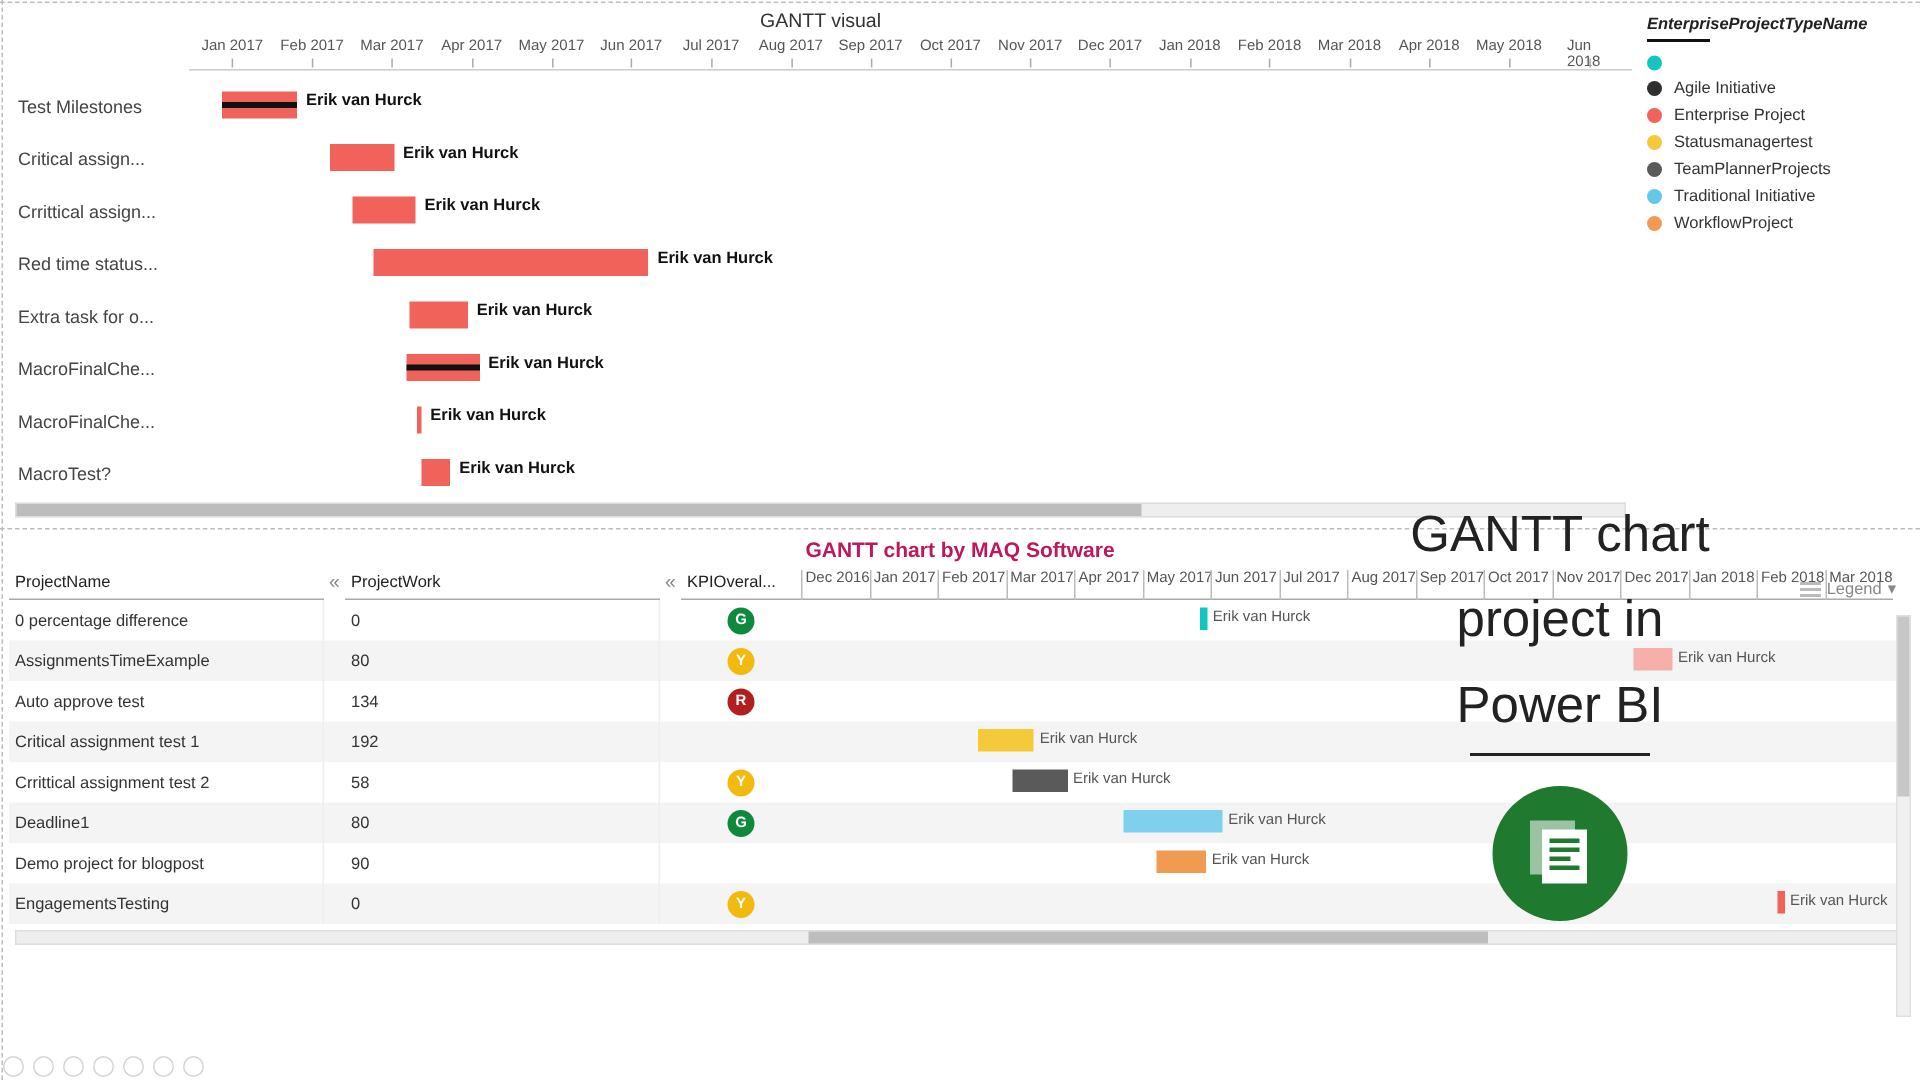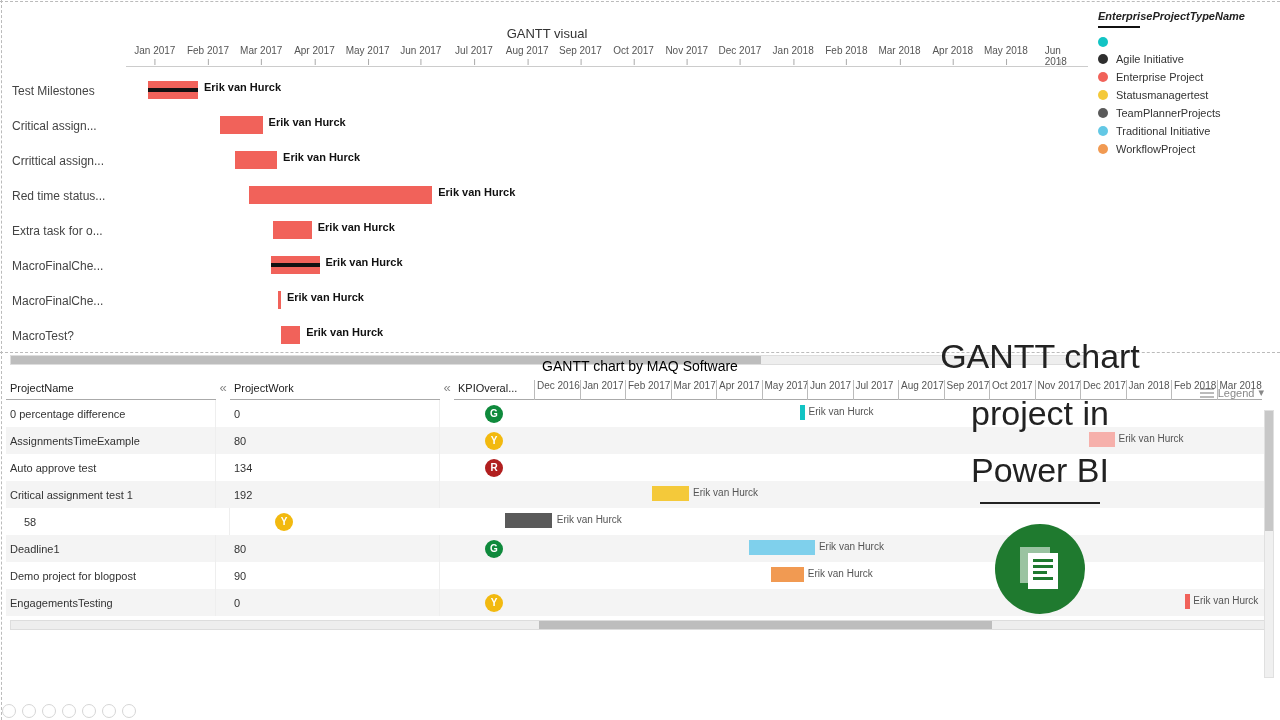--- a/index.html
+++ b/index.html
@@ -5,21 +5,21 @@
   * { box-sizing: border-box; }
   html, body { margin: 0; padding: 0; font-family: "Segoe UI", Arial, sans-serif; font-size: 12px; color: #222; }
   body { width: 1280px; height: 720px; background: #fff; position: relative; overflow: hidden; }
 
   .dash-border-l { position: absolute; left: 1px; top: 0; bottom: 0; border-left: 1px dashed #bbb; }
   .dash-border-t { position: absolute; left: 0; right: 0; top: 1px; border-top: 1px dashed #bbb; }
   .dash-border-b { position: absolute; left: 0; right: 0; top: 352px; border-top: 1px dashed #bbb; }
 
   
   .card-top { position: absolute; left: 6px; top: 4px; width: 1082px; height: 346px; }
-  .card-top .title { text-align: center; font-size: 13px; color: #333; padding: 2px 0 4px; margin-top: 20px; }
+  .card-top .title { text-align: center; font-size: 13px; color: #333; padding: 2px 0 4px; }
   .tl-axis { position: relative; height: 22px; margin-left: 120px; border-bottom: 1px solid #ccc; }
   .tl-axis .tick { position: absolute; top: 0; font-size: 10px; color: #555; transform: translateX(-50%); }
   .tl-axis .tick::before { content: ""; position: absolute; left: 50%; top: 14px; width: 1px; height: 6px; background: #aaa; }
   .tl-rows { position: relative; margin-top: 6px; height: 280px; overflow: hidden; }
   .tl-row { position: relative; height: 35px; display: flex; align-items: center; }
   .tl-row .task-label { width: 118px; padding-left: 6px; color: #444; white-space: nowrap; overflow: hidden; text-overflow: ellipsis; }
   .tl-row .lane { position: relative; flex: 1; height: 100%; }
   .bar { position: absolute; top: 8px; height: 18px; background: #f1625a; }
   .bar .stroke { position: absolute; left: 0; right: 0; top: 7px; height: 4px; background: #111; }
   .bar-text { position: absolute; top: 8px; font-size: 11px; font-weight: 700; color: #111; white-space: nowrap; }
@@ -28,21 +28,21 @@
 
   
   .legend-card { position: absolute; right: 6px; top: 4px; width: 180px; height: 300px; }
   .legend-card .lg-title { font-size: 11px; font-weight: 600; padding: 6px 4px 2px; font-style: italic; }
   .legend-card .lg-underline { height: 2px; background: #111; width: 42px; margin: 2px 0 6px 4px; }
   .legend-item { display: flex; align-items: center; gap: 8px; padding: 3px 4px; font-size: 11px; color: #333; }
   .legend-dot { width: 10px; height: 10px; border-radius: 50%; flex: 0 0 10px; }
 
   
   .card-bot { position: absolute; left: 6px; top: 356px; width: 1268px; height: 346px; }
-  .card-bot .title { text-align: center; font-size: 14px; color: #000000; padding: 2px 0 6px; }
+  .card-bot .title { text-align: center; font-size: 14px; color: #be185d; padding: 2px 0 6px; font-weight: bold; }
   .maq-head { display: flex; padding-right: 12px; }
   .maq-head .col { font-size: 11px; color: #222; padding: 2px 4px; border-bottom: 1px solid #aaa; }
   .maq-head .col.pn { width: 210px; }
   .maq-head .col.pw { width: 210px; }
   .maq-head .col.kpi { width: 80px; text-align: left; }
   .maq-head .col.timeline-head { flex: 1; position: relative; height: 20px; border-bottom: 1px solid #aaa; }
   .maq-head .collapse { width: 14px; text-align: center; color: #888; font-size: 13px; cursor: pointer; }
   .maq-head .timeline-head .mtick { position: absolute; top: 0; font-size: 10px; color: #555; border-left: 1px solid #bbb; padding-left: 2px; height: 20px; white-space: nowrap; }
 
   .maq-rows { }
@@ -295,20 +295,21 @@
         <div class="cell sep"></div>
         <div class="cell pw">192</div>
         <div class="cell sep"></div>
         <div class="cell kpi"></div>
         <div class="cell lane">
           <div class="mbar" style="left: 16%; width: 5%; background: rgb(244, 201, 58);"></div>
           <div class="mbar-text" style="left: 21.5%;">Erik van Hurck</div>
         </div>
       </div>
       <div class="maq-row">
+        <div class="cell pn">Crrittical assignment test 2</div>
         <div class="cell sep"></div>
         <div class="cell pw">58</div>
         <div class="cell sep"></div>
         <div class="cell kpi">
           <div class="kpi-dot" style="background: rgb(242, 185, 15);">Y</div>
         </div>
         <div class="cell lane">
           <div class="mbar" style="left: 19%; width: 5%; background: rgb(90, 90, 90);"></div>
           <div class="mbar-text" style="left: 24.5%;">Erik van Hurck</div>
         </div>

